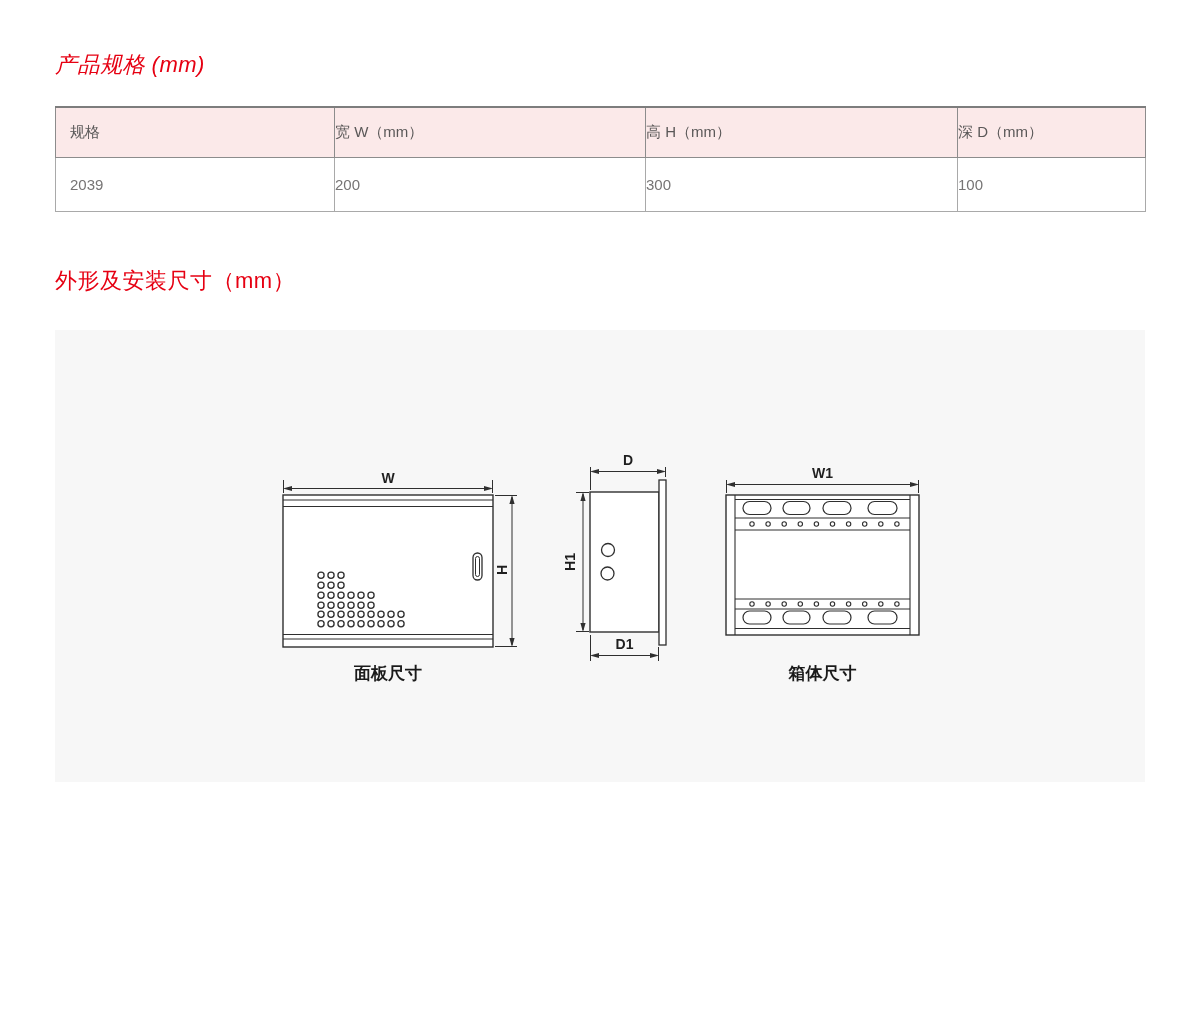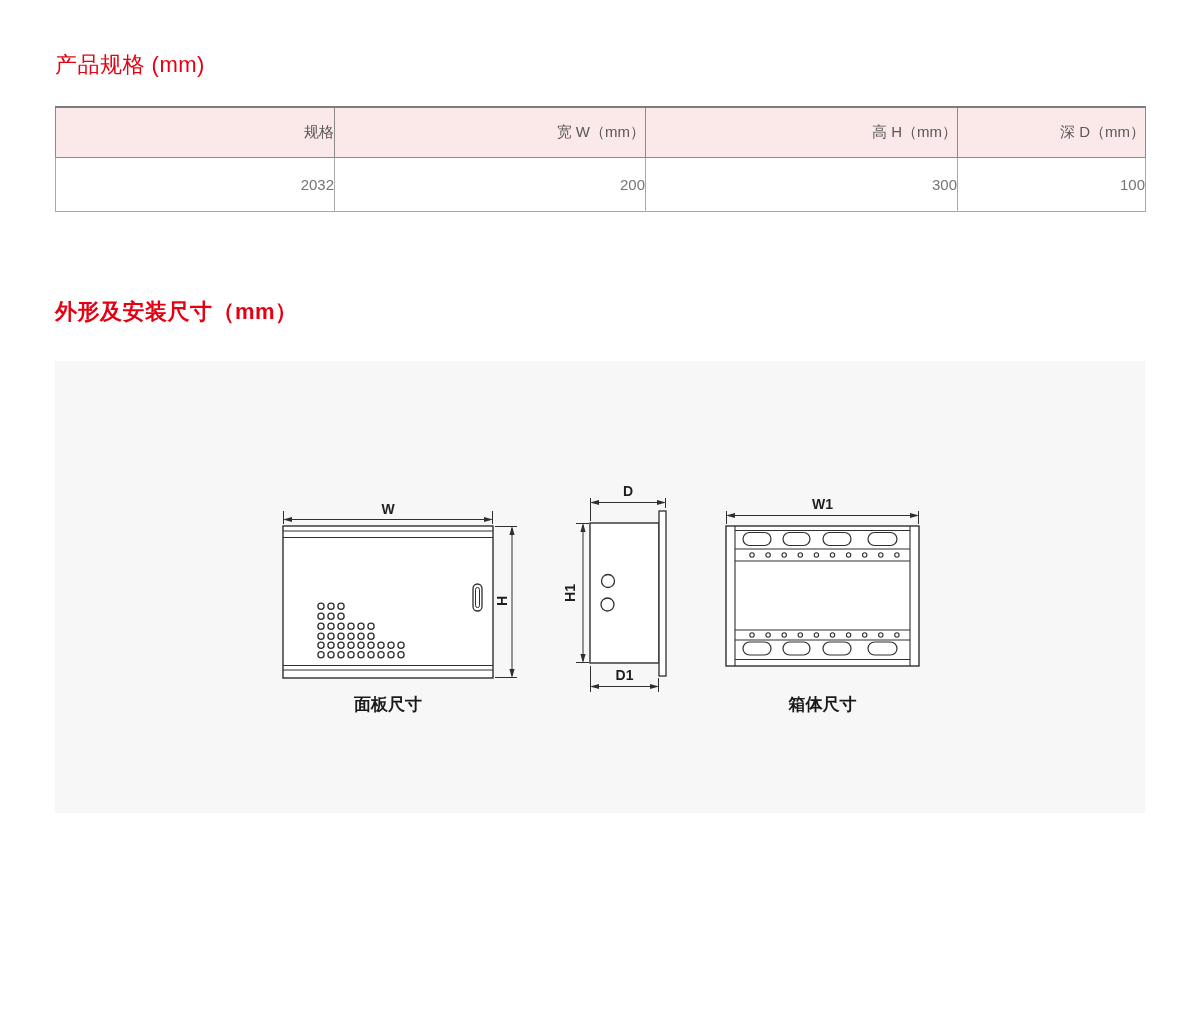--- a/index.html
+++ b/index.html
@@ -11,48 +11,48 @@
     overflow:hidden;
   }
   .page { width:1200px; padding:0 55px; }
 
   .section-title {
     font-size:22px;
     font-weight:400;
     color:#e60012;
     letter-spacing:0.5px;
   }
-  .section-title.first { padding-top:50px; margin-bottom:26px; }
-  .section-title.second { margin-top:85px; margin-bottom:34px;font-weight:bold; }
+  .section-title.first { padding-top:50px; margin-bottom:26px;font-style:italic; }
+  .section-title.second { margin-top:54px; margin-bottom:34px; }
 
   table.spec {
     width:1090px;
     border-collapse:collapse;
     table-layout:fixed;
     border:1px solid #8c8c8c;
     border-top:2px solid #7d7d7d;
   }
   table.spec th {
     height:50px;
     background:#fbe9e9;
     font-weight:400;
     font-size:15px;
     color:#5a5858;
-    text-align:right;
+    text-align:left;
     border:1px solid #8c8c8c;
   }
   table.spec td {
     height:54px;
     font-size:15px;
     color:#767474;
-    text-align:right;
+    text-align:left;
     border:1px solid #a9a9a9;
     background:#ffffff;
   }
-  table.spec th.left, table.spec td.left { text-align:right; padding-left:14px; }
+  table.spec th.left, table.spec td.left { text-align:left; padding-left:14px; }
 
   .diagram-panel {
     width:1090px; height:452px;
     background:#f7f7f7;
   }
   svg text {
     font-family:"Liberation Sans","DejaVu Sans",sans-serif;
   }
   .dim-label { font-size:14px; font-weight:bold; fill:#1f1f1f; }
   .caption   { font-size:17px; font-weight:bold; fill:#1a1a1a; }
@@ -74,21 +74,21 @@
     <thead>
         <tr id="spec-head">
           <th class="left">规格</th>
           <th>宽 W（mm）</th>
           <th>高 H（mm）</th>
           <th>深 D（mm）</th>
         </tr>
       </thead>
     <tbody id="spec-body">
         <tr>
-          <td class="left">2032</td>
+          <td class="left">2039</td>
           <td>200</td>
           <td>300</td>
           <td>100</td>
         </tr>
       </tbody>
   </table>
 
   <h2 class="section-title second">外形及安装尺寸（mm）</h2>
 
   <div class="diagram-panel">

